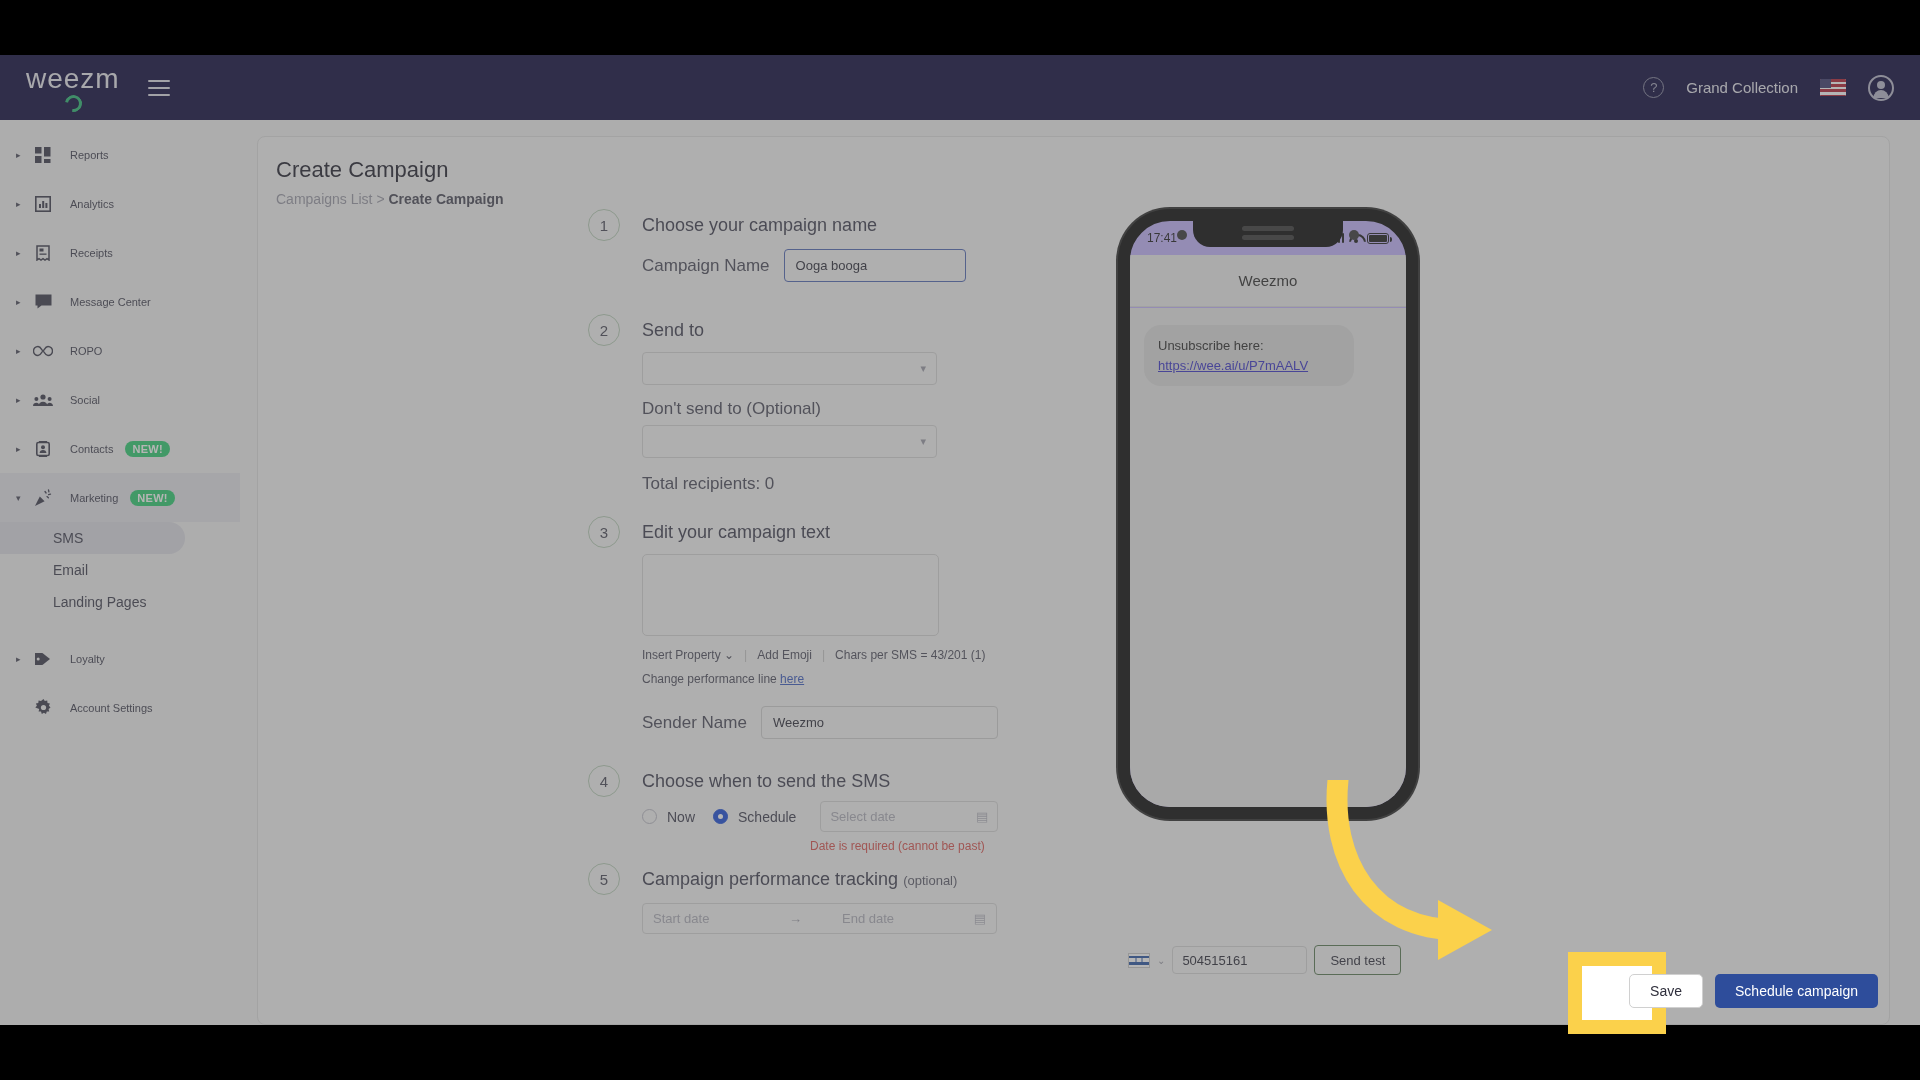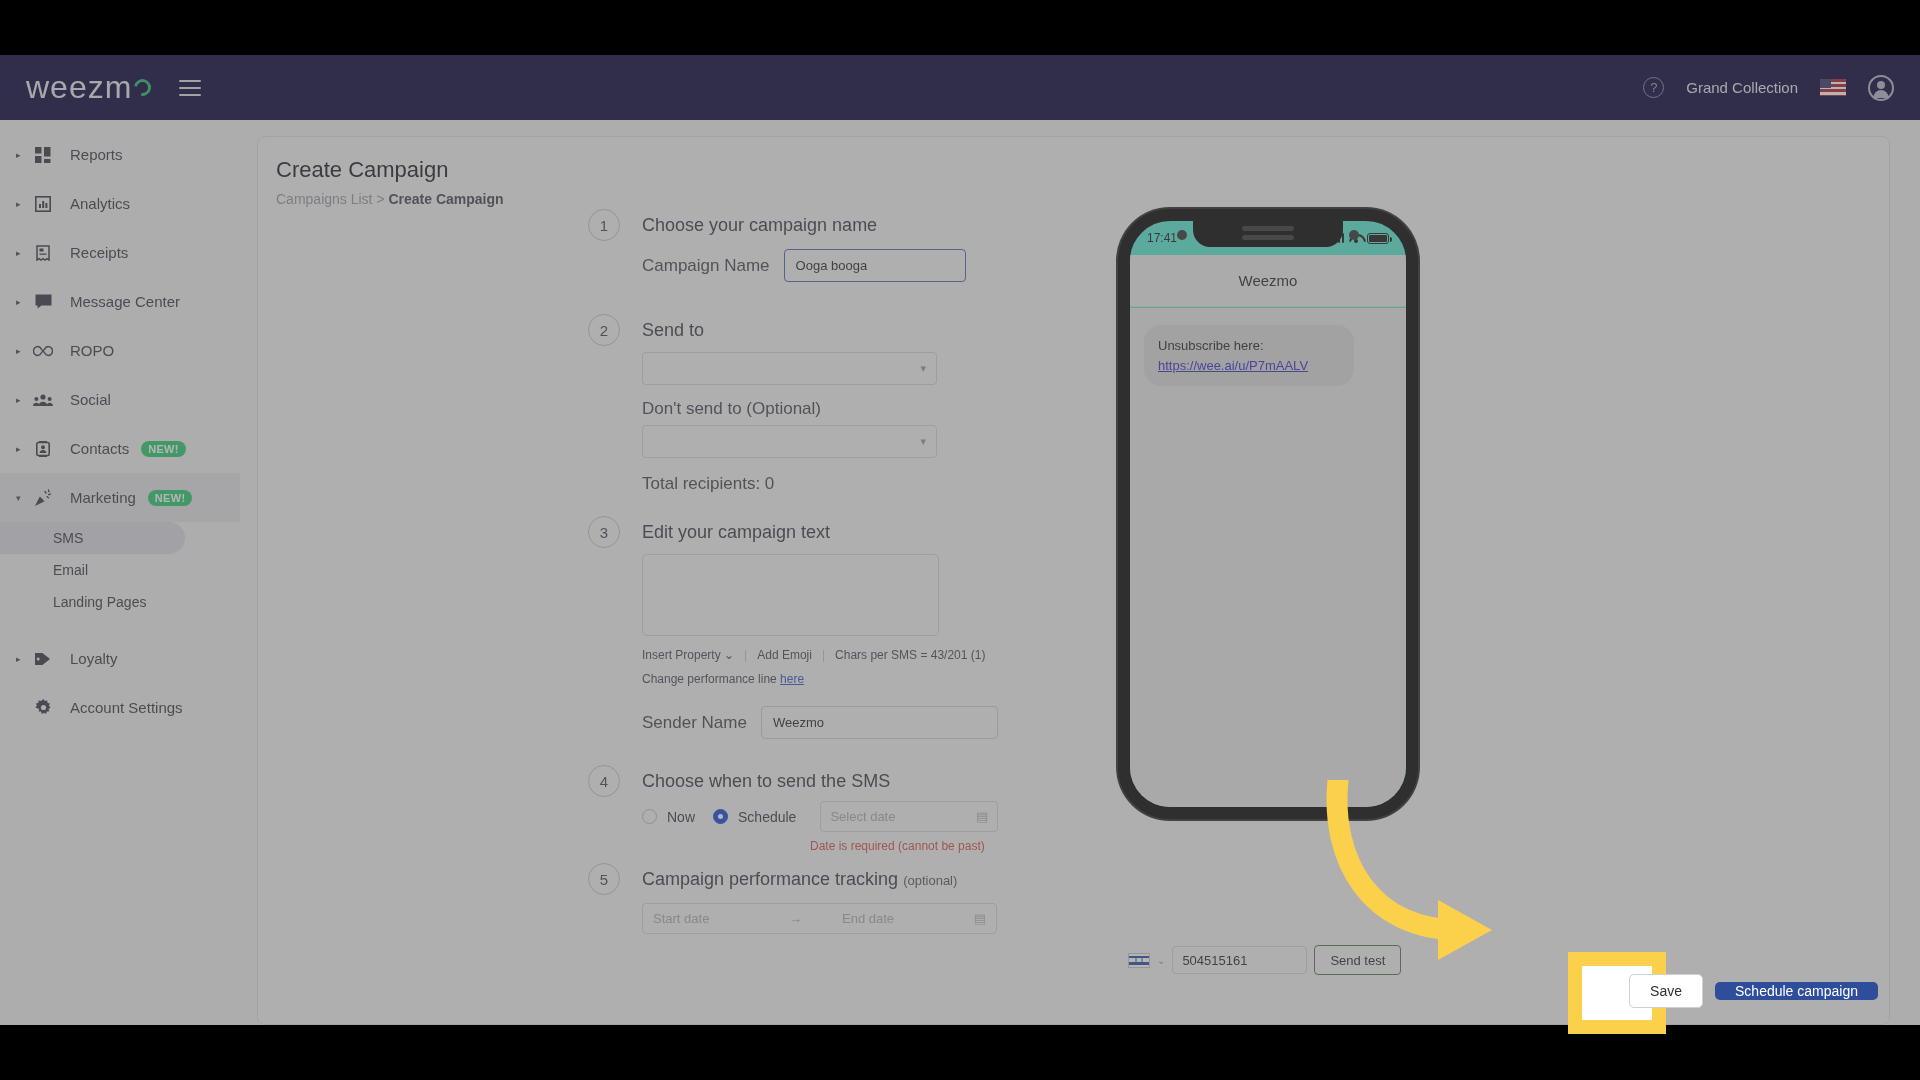--- a/index.html
+++ b/index.html
@@ -34,25 +34,25 @@
   
   .topbar {
     position: absolute; left: 0; top: 0;
     width: 1920px; height: 65px;
     background: #0d0a3c;
     display: flex; align-items: center;
     z-index: 20;
   }
   .logo {
     margin-left: 26px;
-    font-size: 32px;
+    font-size: 28px;
     letter-spacing: 1px;
     color: #e8e8ee;
     font-weight: 400;
-    display: flex; align-items: center;
+    display: flex; align-items: center; flex-direction: column;
   }
   .logo-o {
     display: inline-block;
     width: 17px; height: 17px;
     border: 3px solid #2bb673;
     border-radius: 50%;
     border-left-color: transparent;
     margin-left: 2px;
     transform: rotate(-35deg);
   }
@@ -112,21 +112,21 @@
   .caret {
     width: 14px; font-size: 9px; color: #4a4a5a; flex: 0 0 14px;
   }
   .caret.down { }
   .nav-ico {
     width: 26px; flex: 0 0 26px;
     display:flex; align-items:center; justify-content:center;
     color: #3d3d4d;
   }
   .nav-label {
-    margin-left: 14px; font-size: 15px; color: #3f3f4f; text-align: center;
+    margin-left: 14px; font-size: 11px; color: #3f3f4f; text-align: center;
   }
   .badge-new {
     margin-left: 12px;
     background: #2ecc71; color: #fff;
     font-size: 11px; font-weight: bold;
     padding: 2px 7px; border-radius: 9px;
     letter-spacing: .3px;
   }
   .subnav-item {
     height: 32px; display:flex; align-items:center;
@@ -217,21 +217,21 @@
     font-size:13px; color:#adadb8; cursor:pointer;
   }
   .range-input .arrow { margin: 0 40px 0 auto; color:#9d9da8; }
 
   
   .phone-wrap { position: absolute; left: 860px; top: 72px; }
   .phone {
     width: 300px; height: 610px;
     border: 12px solid #0b0b0b;
     border-radius: 52px;
-    background: #5eead4;
+    background: #c4b5fd;
     position: relative;
     overflow: hidden;
     box-shadow: 0 0 0 2px #2c2c2c;
   }
   .notch {
     position:absolute; left:50%; transform:translateX(-50%); top:-1px;
     width: 150px; height: 27px; background:#0b0b0b; border-radius: 0 0 17px 17px; z-index:3;
   }
   .notch .bar1 { position:absolute; left:50%; transform:translateX(-50%); top:6px; width:52px; height:5px;
     background:#3a3a3a; border-radius:3px; }
@@ -288,21 +288,21 @@
   }
 
   
   .actions { position:absolute; right: 42px; bottom: 72px; display:flex; align-items:center; gap: 12px; z-index: 45; }
   .btn-save {
     height: 34px; padding: 0 20px; border:1px solid #d0d0d0; border-radius:5px;
     background:#fff; color:#2f2f3c; font-size:14px; cursor:pointer;
     font-family: "Liberation Sans", sans-serif;
   }
   .btn-schedule {
-    height: 18px; padding: 0 20px; border:none; border-radius:5px;
+    height: 34px; padding: 0 20px; border:none; border-radius:5px;
     background:#2e4d9b; color:#fff; font-size:14px; cursor:pointer;
     font-family: "Liberation Sans", sans-serif;
   }
   
   .highlight-box {
     position:absolute; right: 254px; bottom: 46px;
     width: 98px; height: 82px;
     border: 14px solid #fbd14b; background: #fff;
     z-index: 44;
   }

